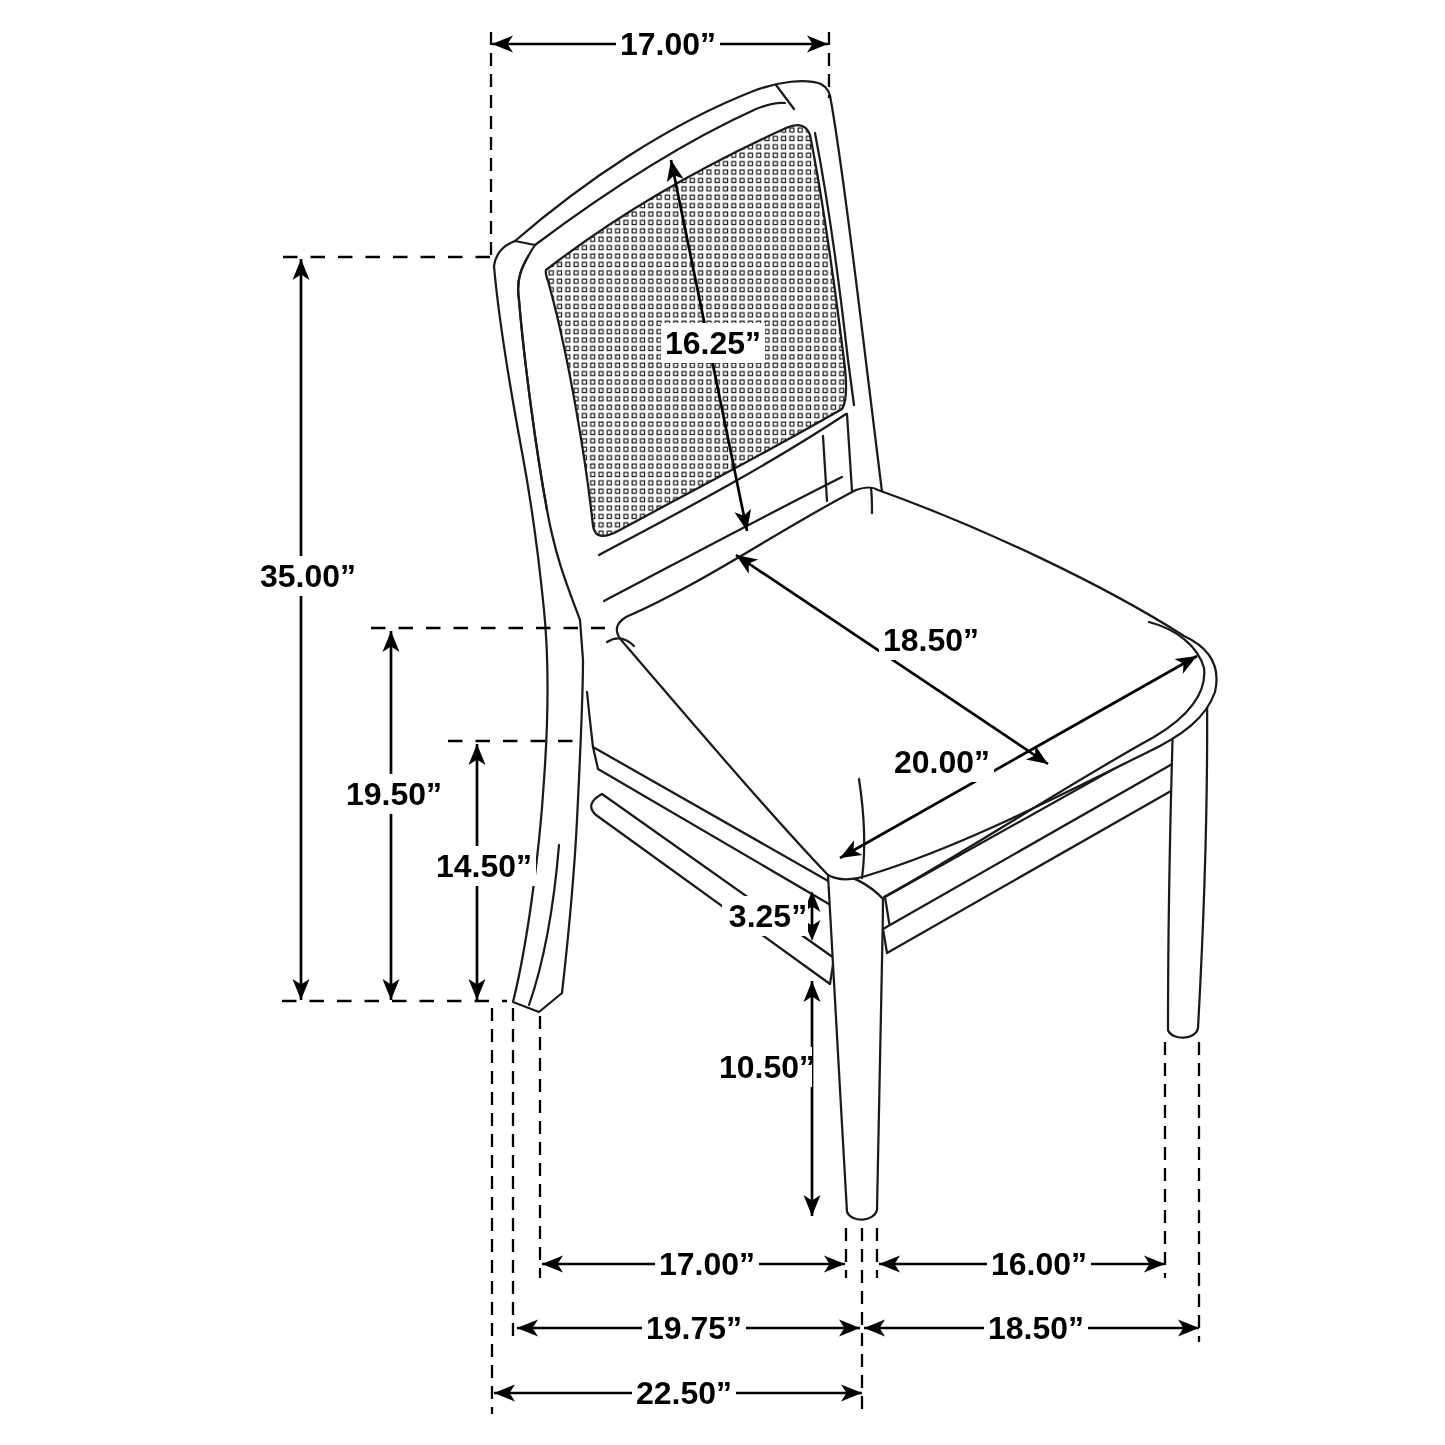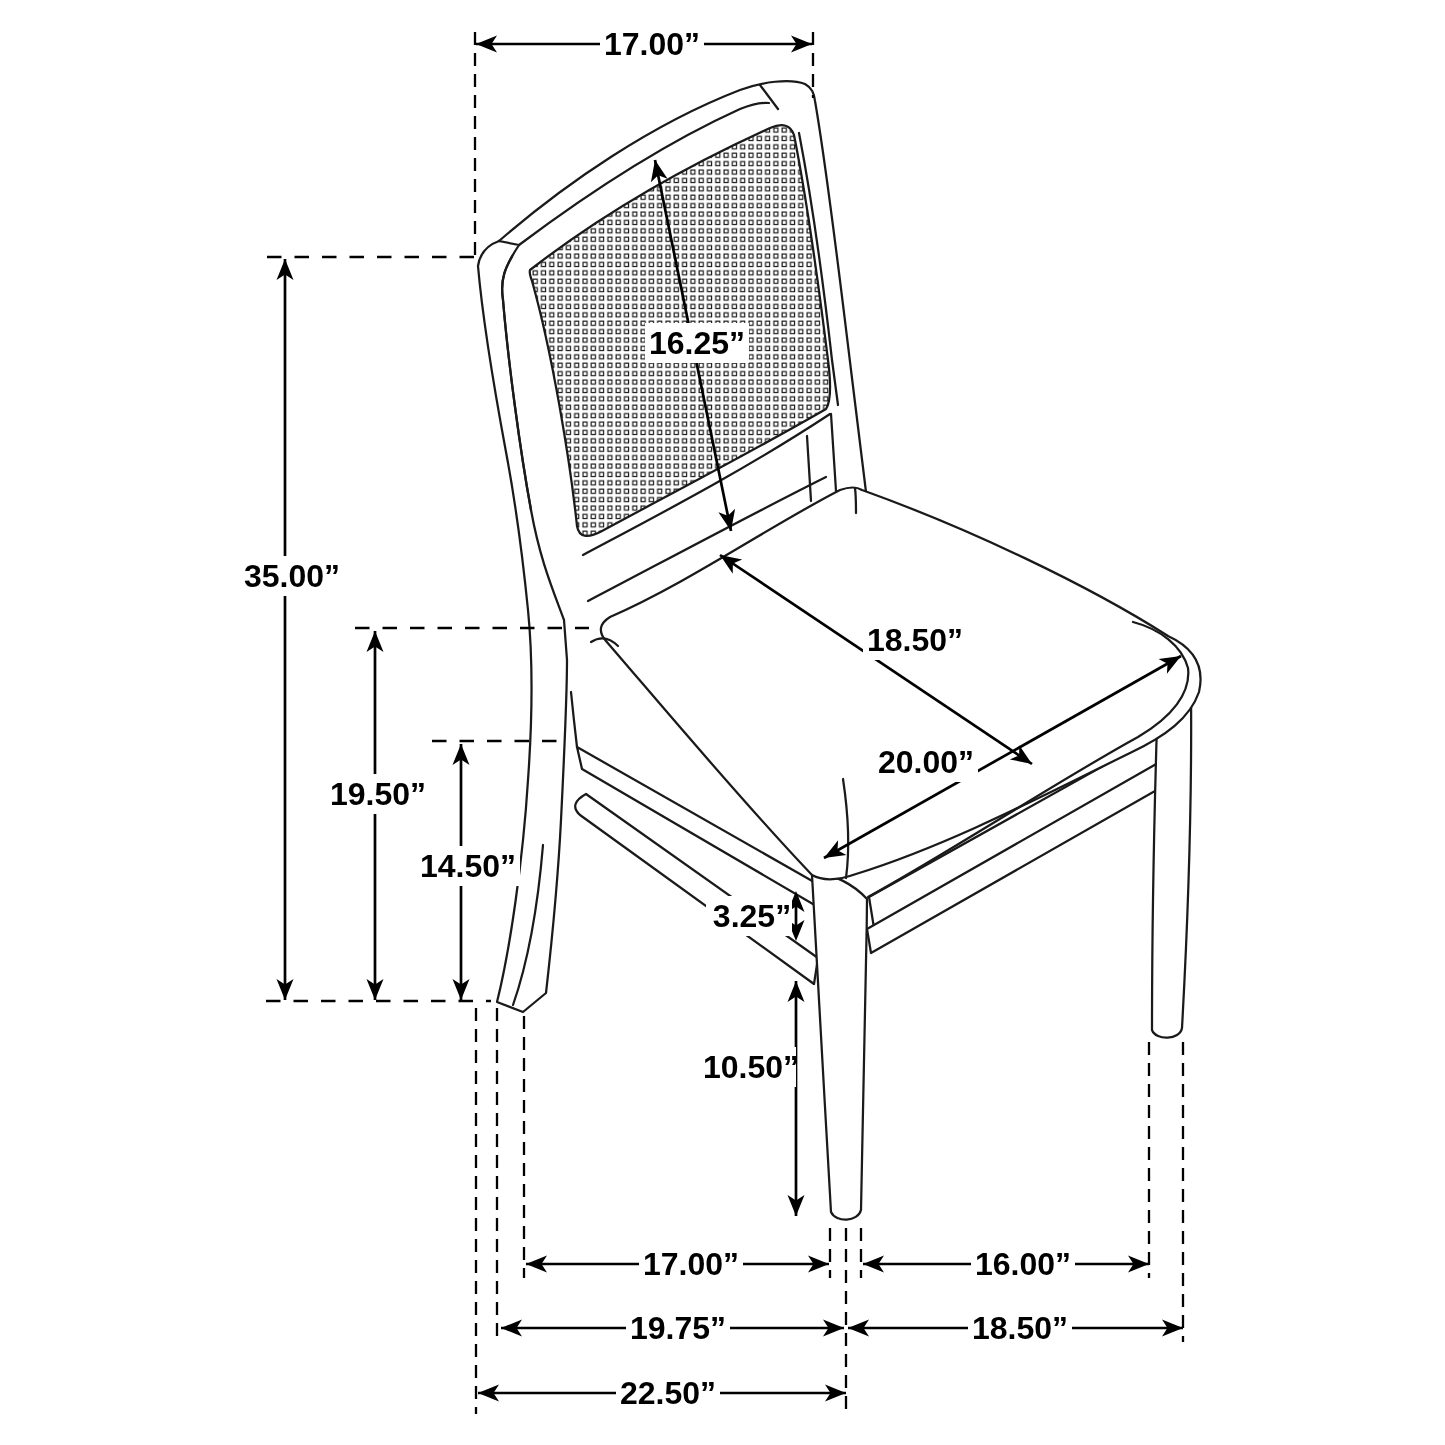--- a/index.html
+++ b/index.html
@@ -1,16 +1,16 @@
 <!DOCTYPE html>
 <html><head>
 <meta charset="utf-8">
 <style>
   html,body{margin:0;padding:0;background:#ffffff;}
-  .wrap{width:1179px;height:1445px;background:#fff;}
+  .wrap{width:1179px;height:1445px;background:#fff;margin-left:16px;}
   text{font-family:"Liberation Sans", sans-serif;font-weight:bold;fill:#000;}
 </style>
 </head>
 <body>
 <div class="wrap">
 <svg width="1445" height="1445" viewBox="0 0 1445 1445">
 <defs>
 
   <pattern id="mesh" patternUnits="userSpaceOnUse" width="8.3" height="8.4">
     <rect x="1.95" y="2.0" width="4.1" height="4.1" fill="none" stroke="#1d1d1d" stroke-width="1.2"></rect>

